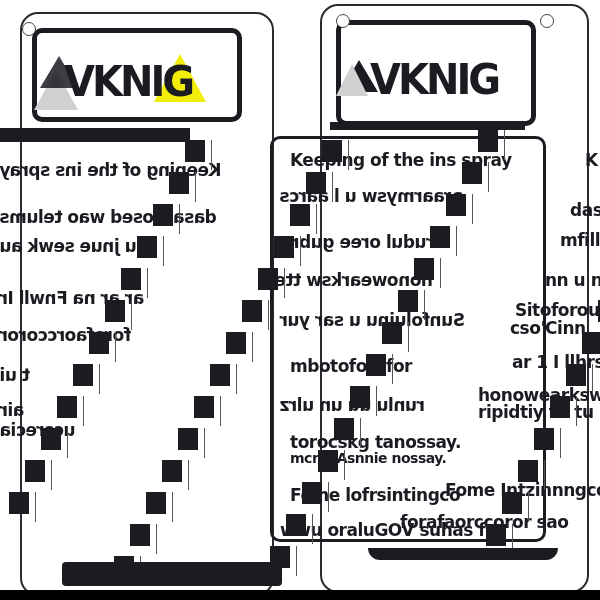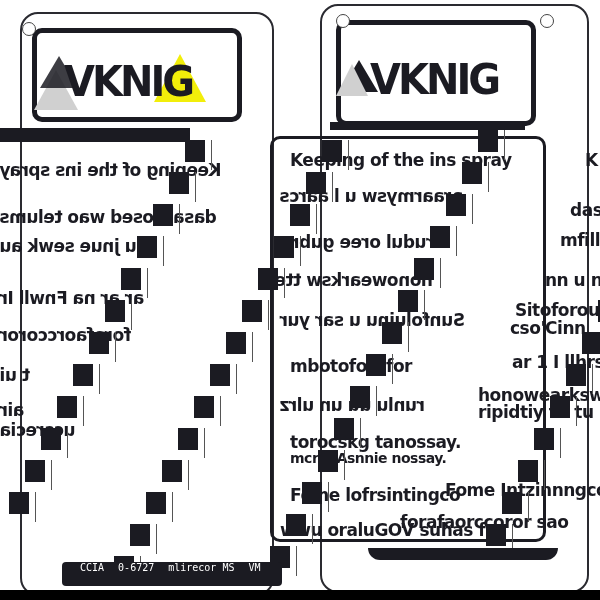--- a/index.html
+++ b/index.html
@@ -185,21 +185,15 @@
     <div class="thin" style="left: 512px; top: 524px; height: 30px;"></div>
   </div>
 
 <div class="hole" style="left:22px; top:22px;"></div>
 <div class="hole" style="left:336px; top:14px;"></div>
 <div class="hole" style="left:540px; top:14px;"></div>
 <div class="hole" style="left:64px; top:562px;"></div>
 <div class="hole" style="left:268px; top:562px;"></div>
 
 <div class="footer-bar">
-  <div class="footer-row">
-    <span>CCIA</span>
-    <span>0-6727</span>
-    <span>mlirecor MS</span>
-    <span>VM</span>
-  </div>
 </div>
 <div class="header-bar" style="left:368px; top:548px; width:190px; height:12px; border-radius:0 0 12px 12px;"></div>
 <div class="bottom-strip"></div>
 
 </body></html>

